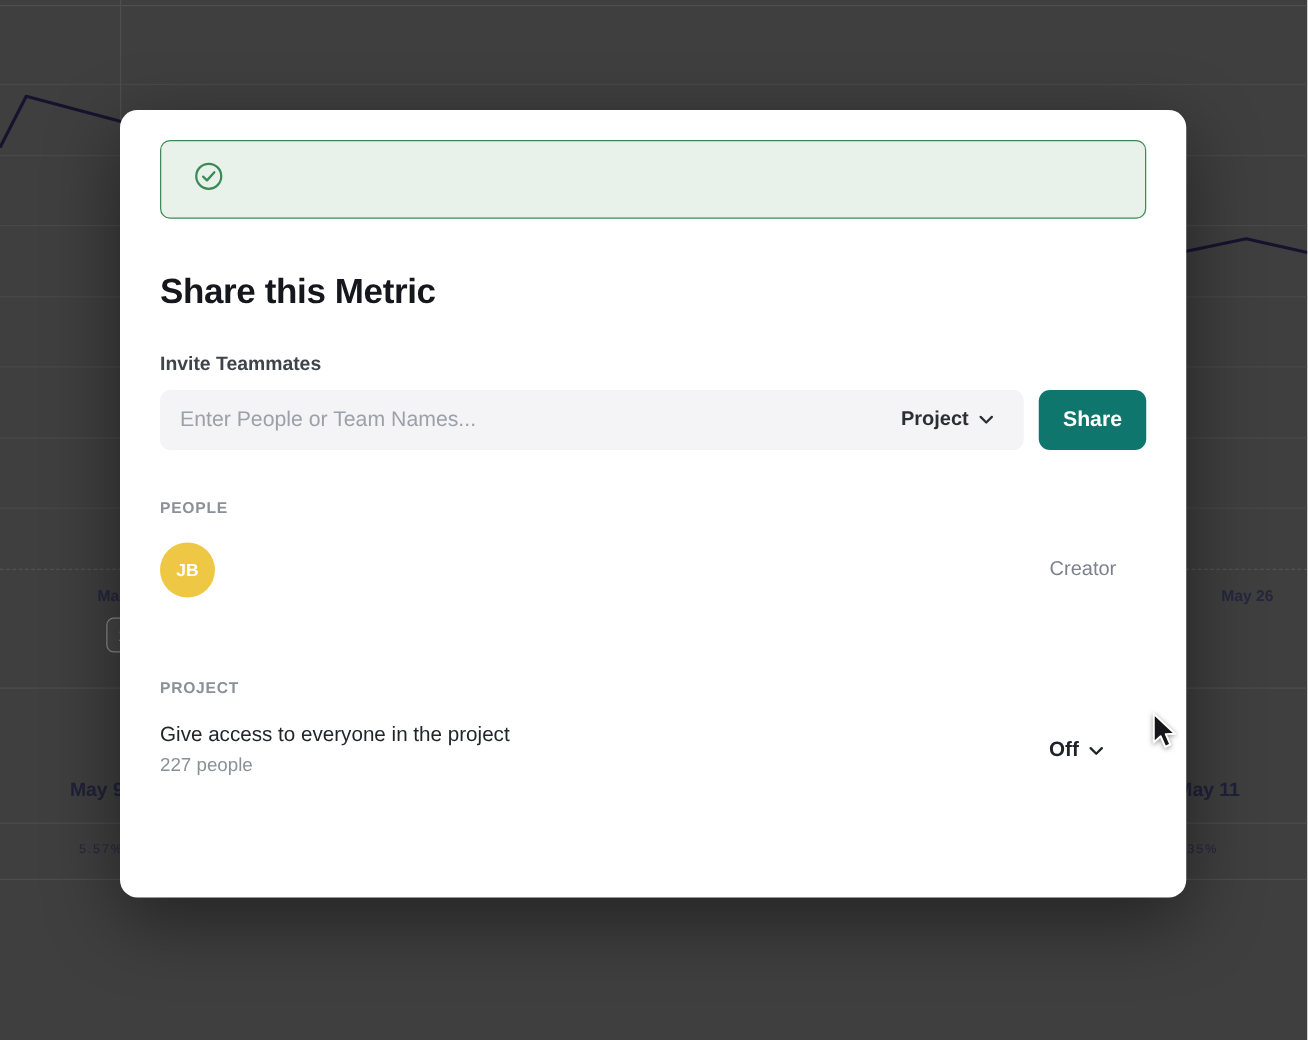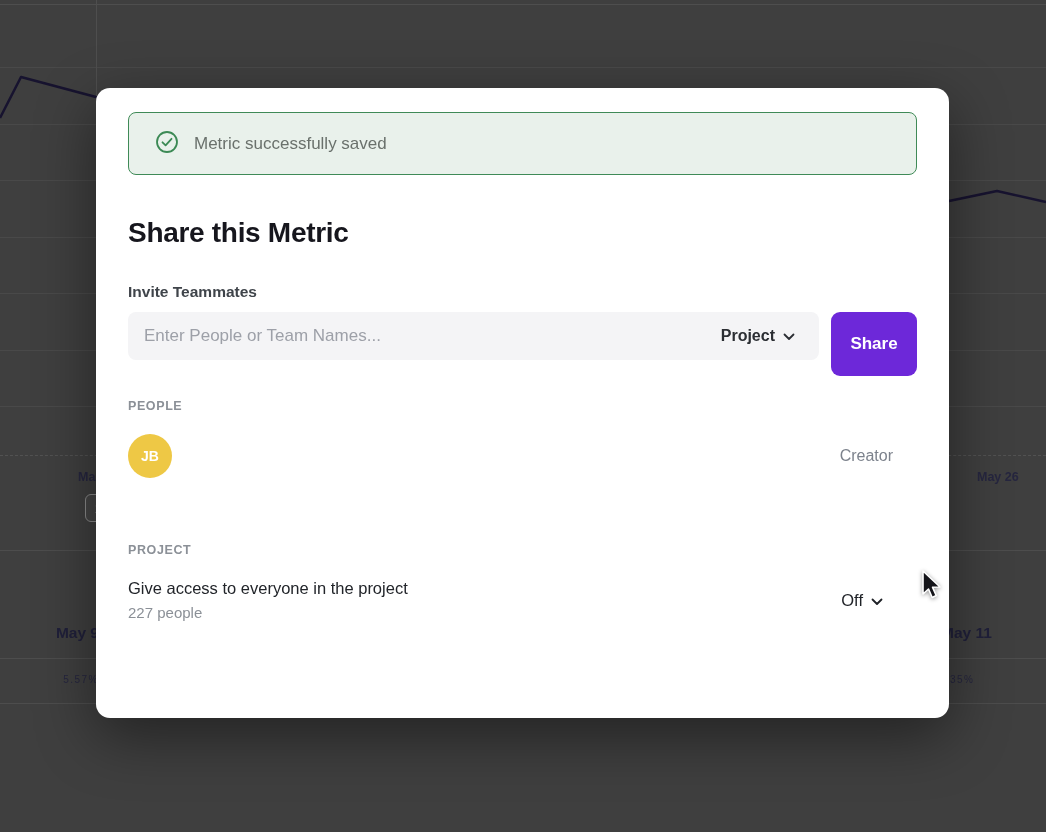--- a/index.html
+++ b/index.html
@@ -37,40 +37,40 @@
 
   .invite-label { margin-top:35px; font-size:15.5px; line-height:18px; color:#3f444a; font-weight:600; }
 
   .invite-row { margin-top:11px; display:flex; gap:12px; height:48px; }
   .invite-input-wrap { flex:1; background:#f4f4f6; border-radius:8px; display:flex; align-items:center;
                        padding:0 24px 0 16px; }
   .invite-input { flex:1; border:none; outline:none; background:transparent; font-size:17px; color:#2b2e33;
                   font-family:"Liberation Sans", sans-serif; }
   .invite-input::placeholder { color:#9da0a8; }
   .role-select { display:flex; align-items:center; gap:8px; font-size:16px; font-weight:600; color:#2b2e33; cursor:pointer; }
-  .share-btn { width:86px; height:64px; border:none; border-radius:9px; background:#6d28d9; color:#ffffff;
+  .share-btn { width:86px; height:48px; border:none; border-radius:9px; background:#0f766e; color:#ffffff;
                font-size:17px; font-weight:700; font-family:"Liberation Sans", sans-serif; }
 
   .section-label { font-size:12.5px; line-height:15px; letter-spacing:0.6px; color:#8b9097; font-weight:600; }
   .section-people { margin-top:39px; }
   .section-project { margin-top:65px; }
 
   .member-row { margin-top:20px; display:flex; align-items:center; }
   .avatar { width:44px; height:44px; border-radius:50%; background:#eec845; color:#ffffff; font-size:14px;
             font-weight:700; display:flex; align-items:center; justify-content:center; }
   .member-text { margin-left:12px; }
   .member-name { font-size:17.5px; line-height:22px; font-weight:700; color:#1d1f24; }
   .member-email { font-size:15.5px; line-height:20px; color:#878d96; margin-top:2px; }
   .member-role { margin-left:auto; margin-right:24px; font-size:16px; color:#7c828c; }
 
   .project-row { margin-top:19px; display:flex; align-items:center; }
   .project-title { font-size:16.5px; line-height:22px; color:#22252a; }
   .project-sub { font-size:15px; line-height:20px; color:#8b9097; margin-top:4px; }
   .access-select { margin-left:auto; margin-right:34px; display:flex; align-items:center; gap:8px;
-                   font-size:16.5px; font-weight:400; color:#1f2227; cursor:pointer; }
+                   font-size:16.5px; font-weight:700; color:#1f2227; cursor:pointer; }
 
   .modal-footer { position:absolute; left:0; right:0; bottom:0; height:73px; border-top:1px solid #e9e9ec;
                   display:flex; align-items:center; padding:0 32px; background:#ffffff; }
   .copy-url { display:flex; align-items:center; gap:14px; cursor:pointer; }
   .copy-url-label { font-size:16.5px; font-weight:700; color:#1d2025; }
   .footer-hint { margin-left:27px; font-size:16.5px; color:#9b9ea5; }
   .done-btn { margin-left:auto; width:77px; height:47px; border:none; border-radius:8px; background:#4f44d4;
               color:#ffffff; font-size:16.5px; font-weight:700; font-family:"Liberation Sans", sans-serif; }
 
   .cursor { position:absolute; left:920px; top:570px; z-index:50; filter:drop-shadow(0 1px 2px rgba(0,0,0,0.4)); }
@@ -113,21 +113,20 @@
   <div class="modal">
     <div class="modal-body">
 
       <div class="banner">
         <span>
           <svg width="24" height="24" viewBox="0 0 24 24">
             <circle cx="12" cy="12" r="10" fill="none" stroke="#3c8a55" stroke-width="1.8"></circle>
             <path d="M7.5 12.3 L10.6 15.3 L16.5 8.8" fill="none" stroke="#3c8a55" stroke-width="1.8" stroke-linecap="round" stroke-linejoin="round"></path>
           </svg>
         </span>
-        <span class="banner-text">Metric successfully saved</span>
       </div>
 
       <h1 class="modal-title">Share this Metric</h1>
 
       <div class="invite-label">Invite Teammates</div>
 
       <div class="invite-row">
         <div class="invite-input-wrap">
           <input class="invite-input" type="text" placeholder="Enter People or Team Names..." style="">
           <div class="role-select">

